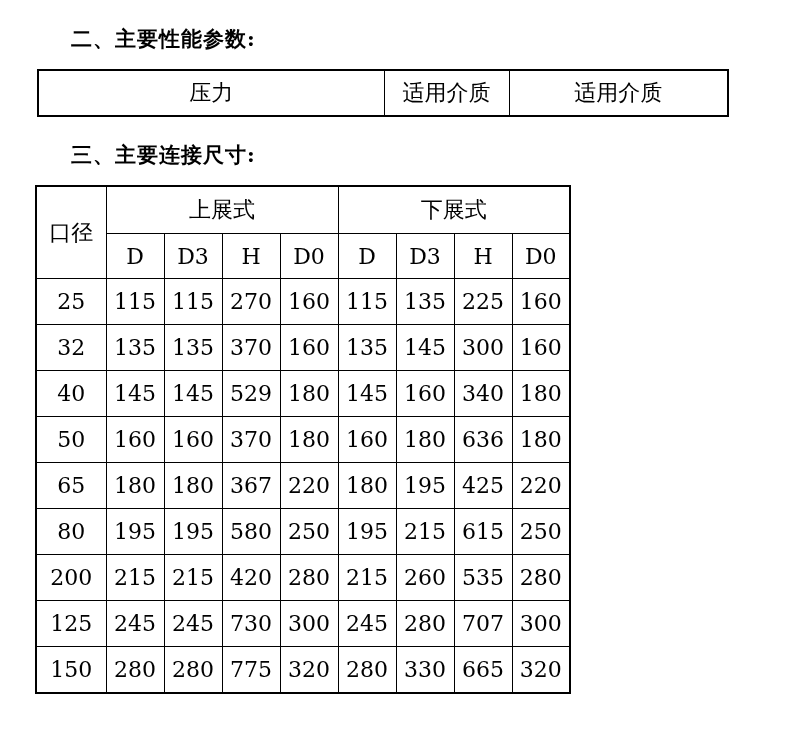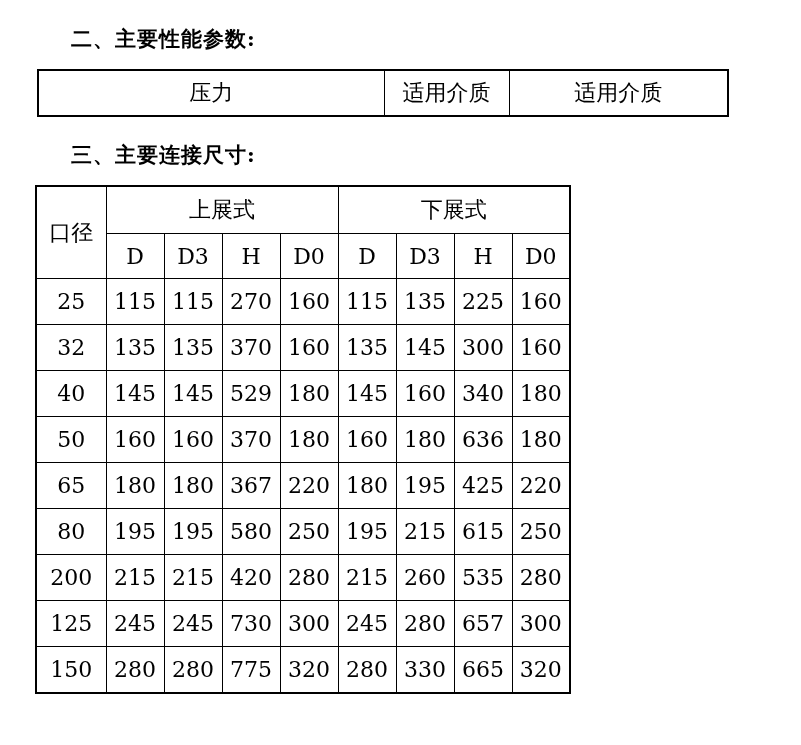--- a/index.html
+++ b/index.html
@@ -188,21 +188,21 @@
         <td class="data-row">280</td>
       </tr>
       <tr>
         <td class="data-row">125</td>
         <td class="data-row">245</td>
         <td class="data-row">245</td>
         <td class="data-row">730</td>
         <td class="data-row">300</td>
         <td class="data-row">245</td>
         <td class="data-row">280</td>
-        <td class="data-row">657</td>
+        <td class="data-row">707</td>
         <td class="data-row">300</td>
       </tr>
       <tr>
         <td class="data-row">150</td>
         <td class="data-row">280</td>
         <td class="data-row">280</td>
         <td class="data-row">775</td>
         <td class="data-row">320</td>
         <td class="data-row">280</td>
         <td class="data-row">330</td>

